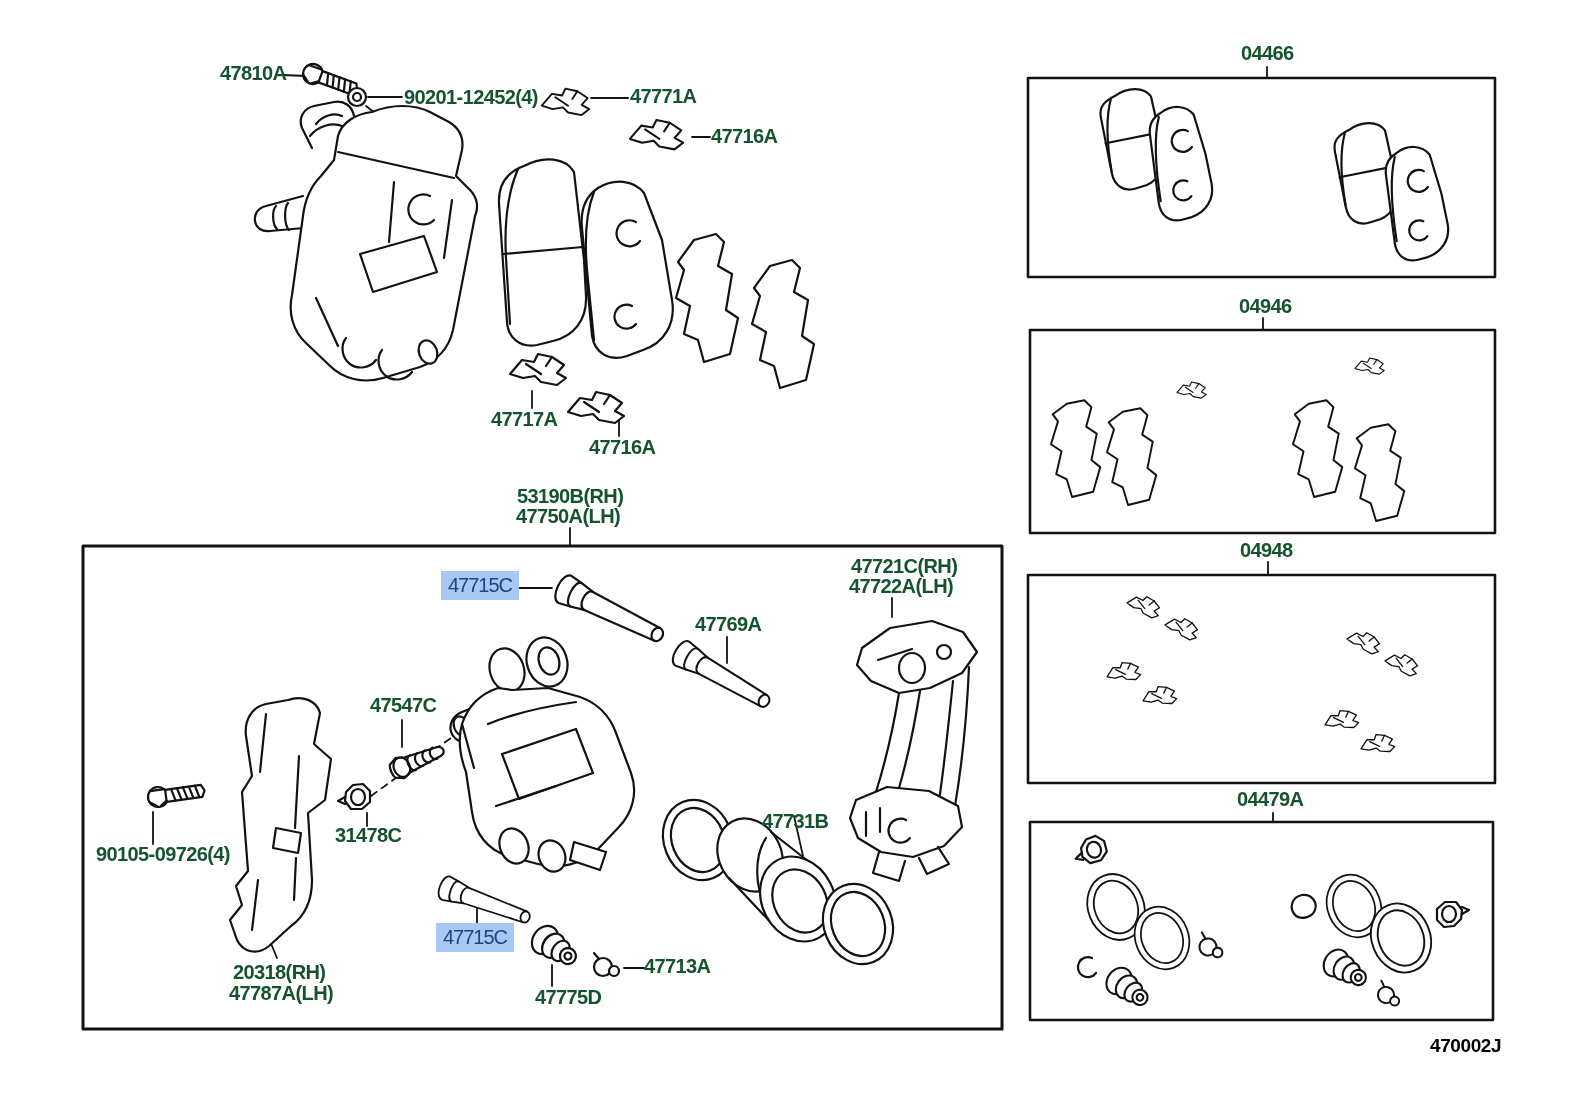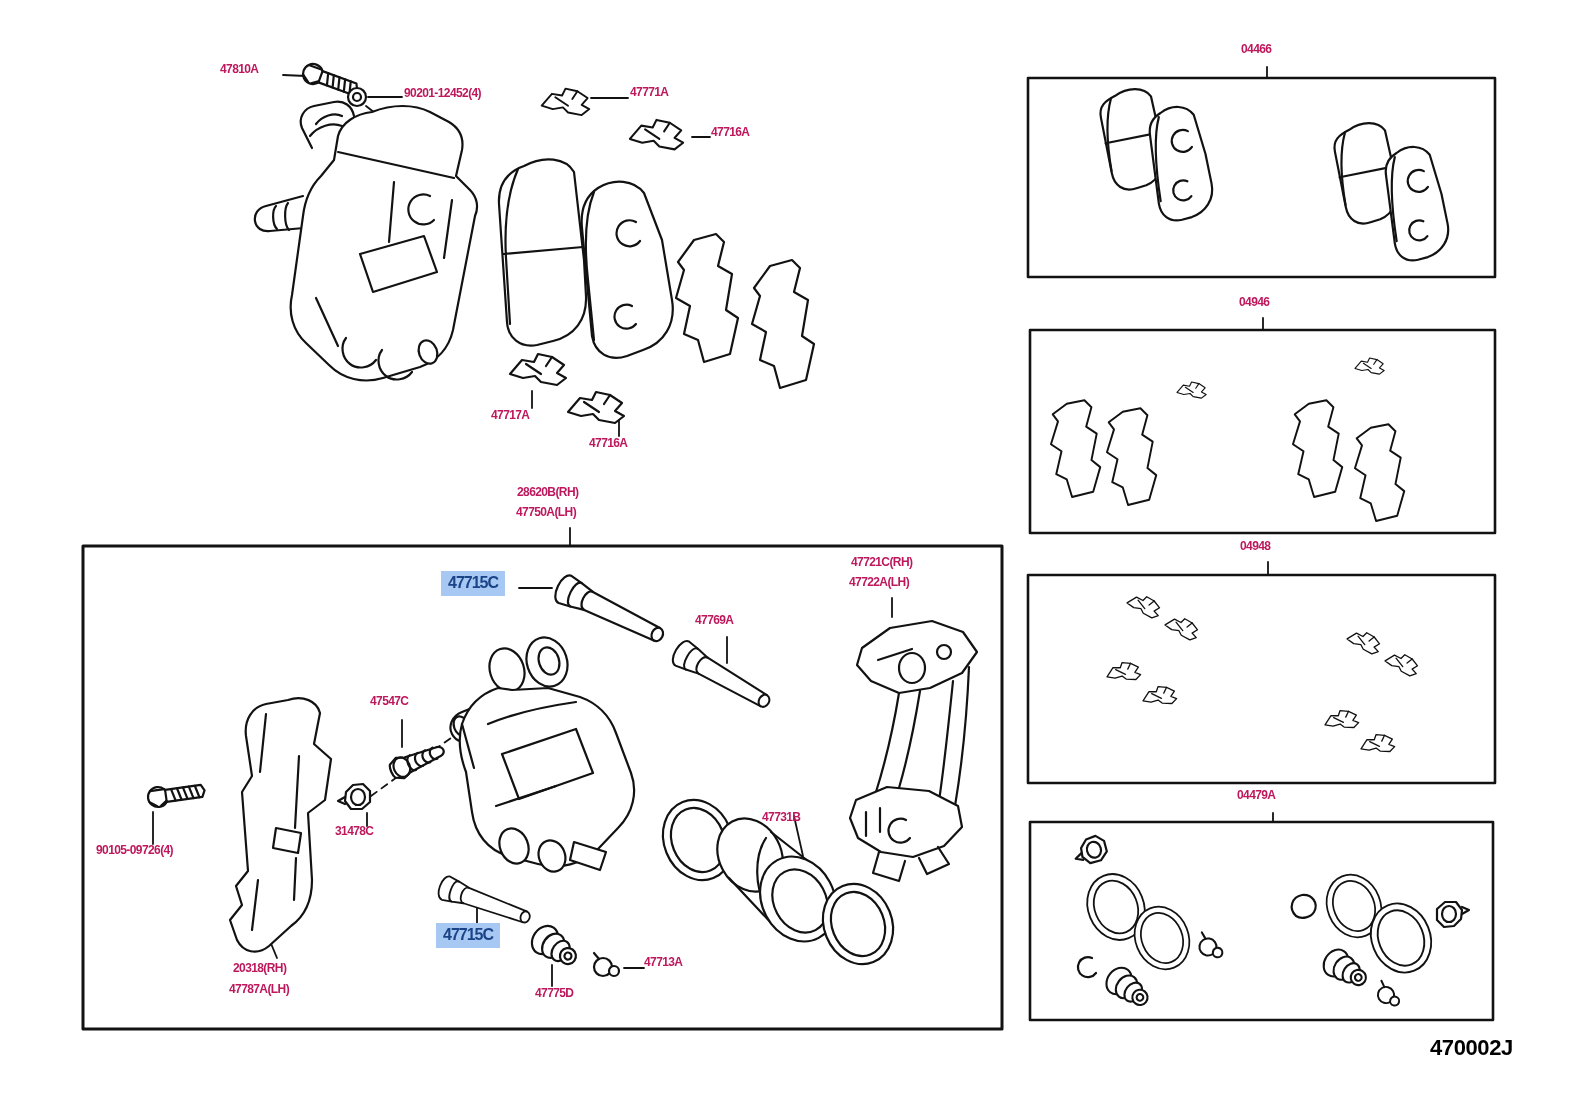--- a/index.html
+++ b/index.html
@@ -1,25 +1,25 @@
 <!DOCTYPE html>
 <html style="--line: #121212; --highlight-bg: #A6C8F2; --highlight-text: #1A4388; --background: #ffffff;"><head>
 <meta charset="utf-8">
 <style>
   html,body{margin:0;padding:0;background:#fff;}
   .stage{position:relative;width:1588px;height:1095px;background:#fff;
          font-family:"Liberation Sans",sans-serif;overflow:hidden;}
   svg.art{position:absolute;left:0;top:0;stroke:var(--line,#111);fill:none;
           stroke-width:2.2;stroke-linecap:round;stroke-linejoin:round;}
-  .lbl{position:absolute;font-weight:bold;font-size:12px;letter-spacing:-0.6px;
-       color:#be185d;white-space:nowrap;line-height:1;}
-  .hl{position:absolute;font-weight:bold;font-size:16px;letter-spacing:-1px;
+  .lbl{position:absolute;font-weight:bold;font-size:20px;letter-spacing:-0.6px;
+       color:#14532d;white-space:nowrap;line-height:1;}
+  .hl{position:absolute;font-weight:normal;font-size:20px;letter-spacing:-1px;
       color:var(--highlight-text,#1A4388);background:var(--highlight-bg,#A6C8F2);
       padding:4px 7px 5px;line-height:1;white-space:nowrap;}
-  .code{position:absolute;font-weight:bold;font-size:22px;letter-spacing:-0.4px;color:#000;text-align:center;}
+  .code{position:absolute;font-weight:bold;font-size:19px;letter-spacing:-0.4px;color:#000;text-align:center;}
 </style>
 </head>
 <body>
 
 <div class="stage">
 
 <svg class="art" width="1588" height="1095" viewBox="0 0 1588 1095">
   <defs>
     <g id="clip">
       <path d="M2 22 L14 8 L26 10 L30 2 L44 5 L56 13 L49 21 L58 26 L49 33 L33 30 L27 24 L15 26 Z" fill="#fff"></path>
@@ -245,21 +245,21 @@
     <use href="#capnut" transform="translate(1450,914) rotate(180)"></use>
   </g>
 </svg>
 
 <div class="lbl" style="left:220px;top:63px">47810A</div>
 <div class="lbl" style="left:404px;top:87px">90201-12452(4)</div>
 <div class="lbl" style="left:630px;top:86px">47771A</div>
 <div class="lbl" style="left:711px;top:126px">47716A</div>
 <div class="lbl" style="left:491px;top:409px">47717A</div>
 <div class="lbl" style="left:589px;top:437px">47716A</div>
-<div class="lbl" style="left:517px;top:486px">28620B(RH)</div>
+<div class="lbl" style="left:517px;top:486px">53190B(RH)</div>
 <div class="lbl" style="left:516px;top:506px">47750A(LH)</div>
 
 <div class="hl" style="left:441px;top:571px">47715C</div>
 <div class="lbl" style="left:695px;top:614px">47769A</div>
 <div class="lbl" style="left:851px;top:556px">47721C(RH)</div>
 <div class="lbl" style="left:849px;top:576px">47722A(LH)</div>
 <div class="lbl" style="left:370px;top:695px">47547C</div>
 <div class="lbl" style="left:335px;top:825px">31478C</div>
 <div class="lbl" style="left:96px;top:844px">90105-09726(4)</div>
 <div class="lbl" style="left:233px;top:962px">20318(RH)</div>

